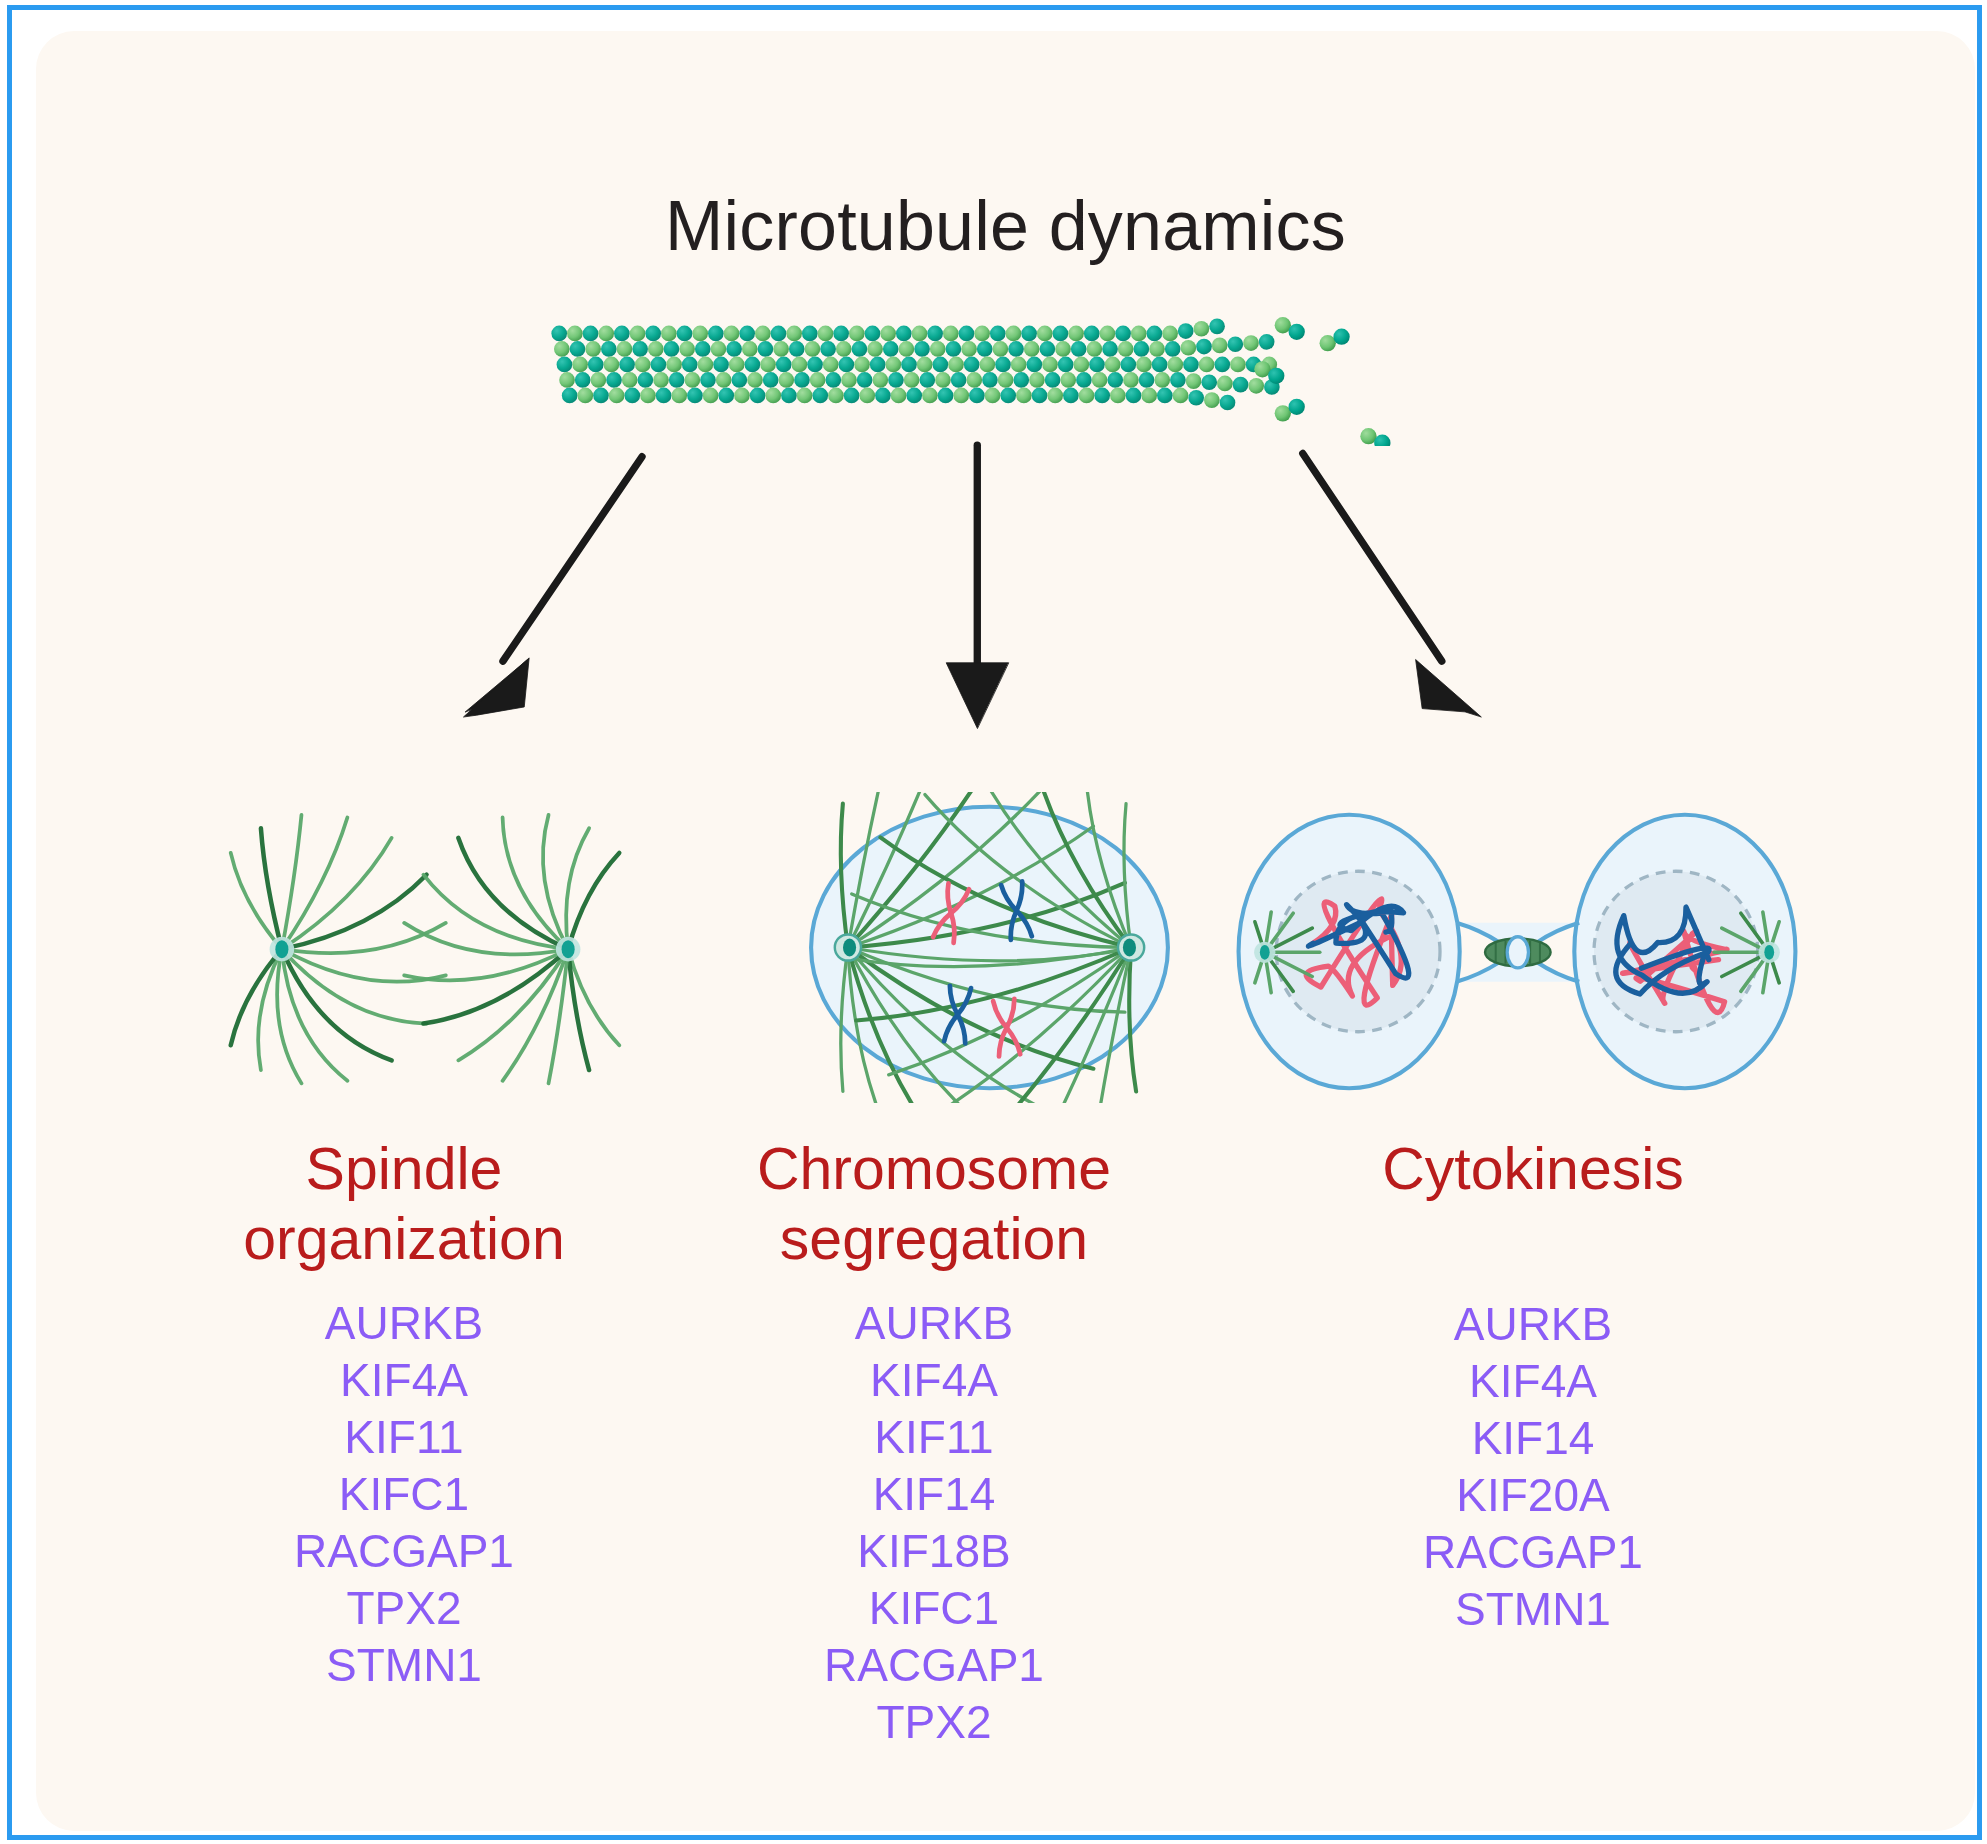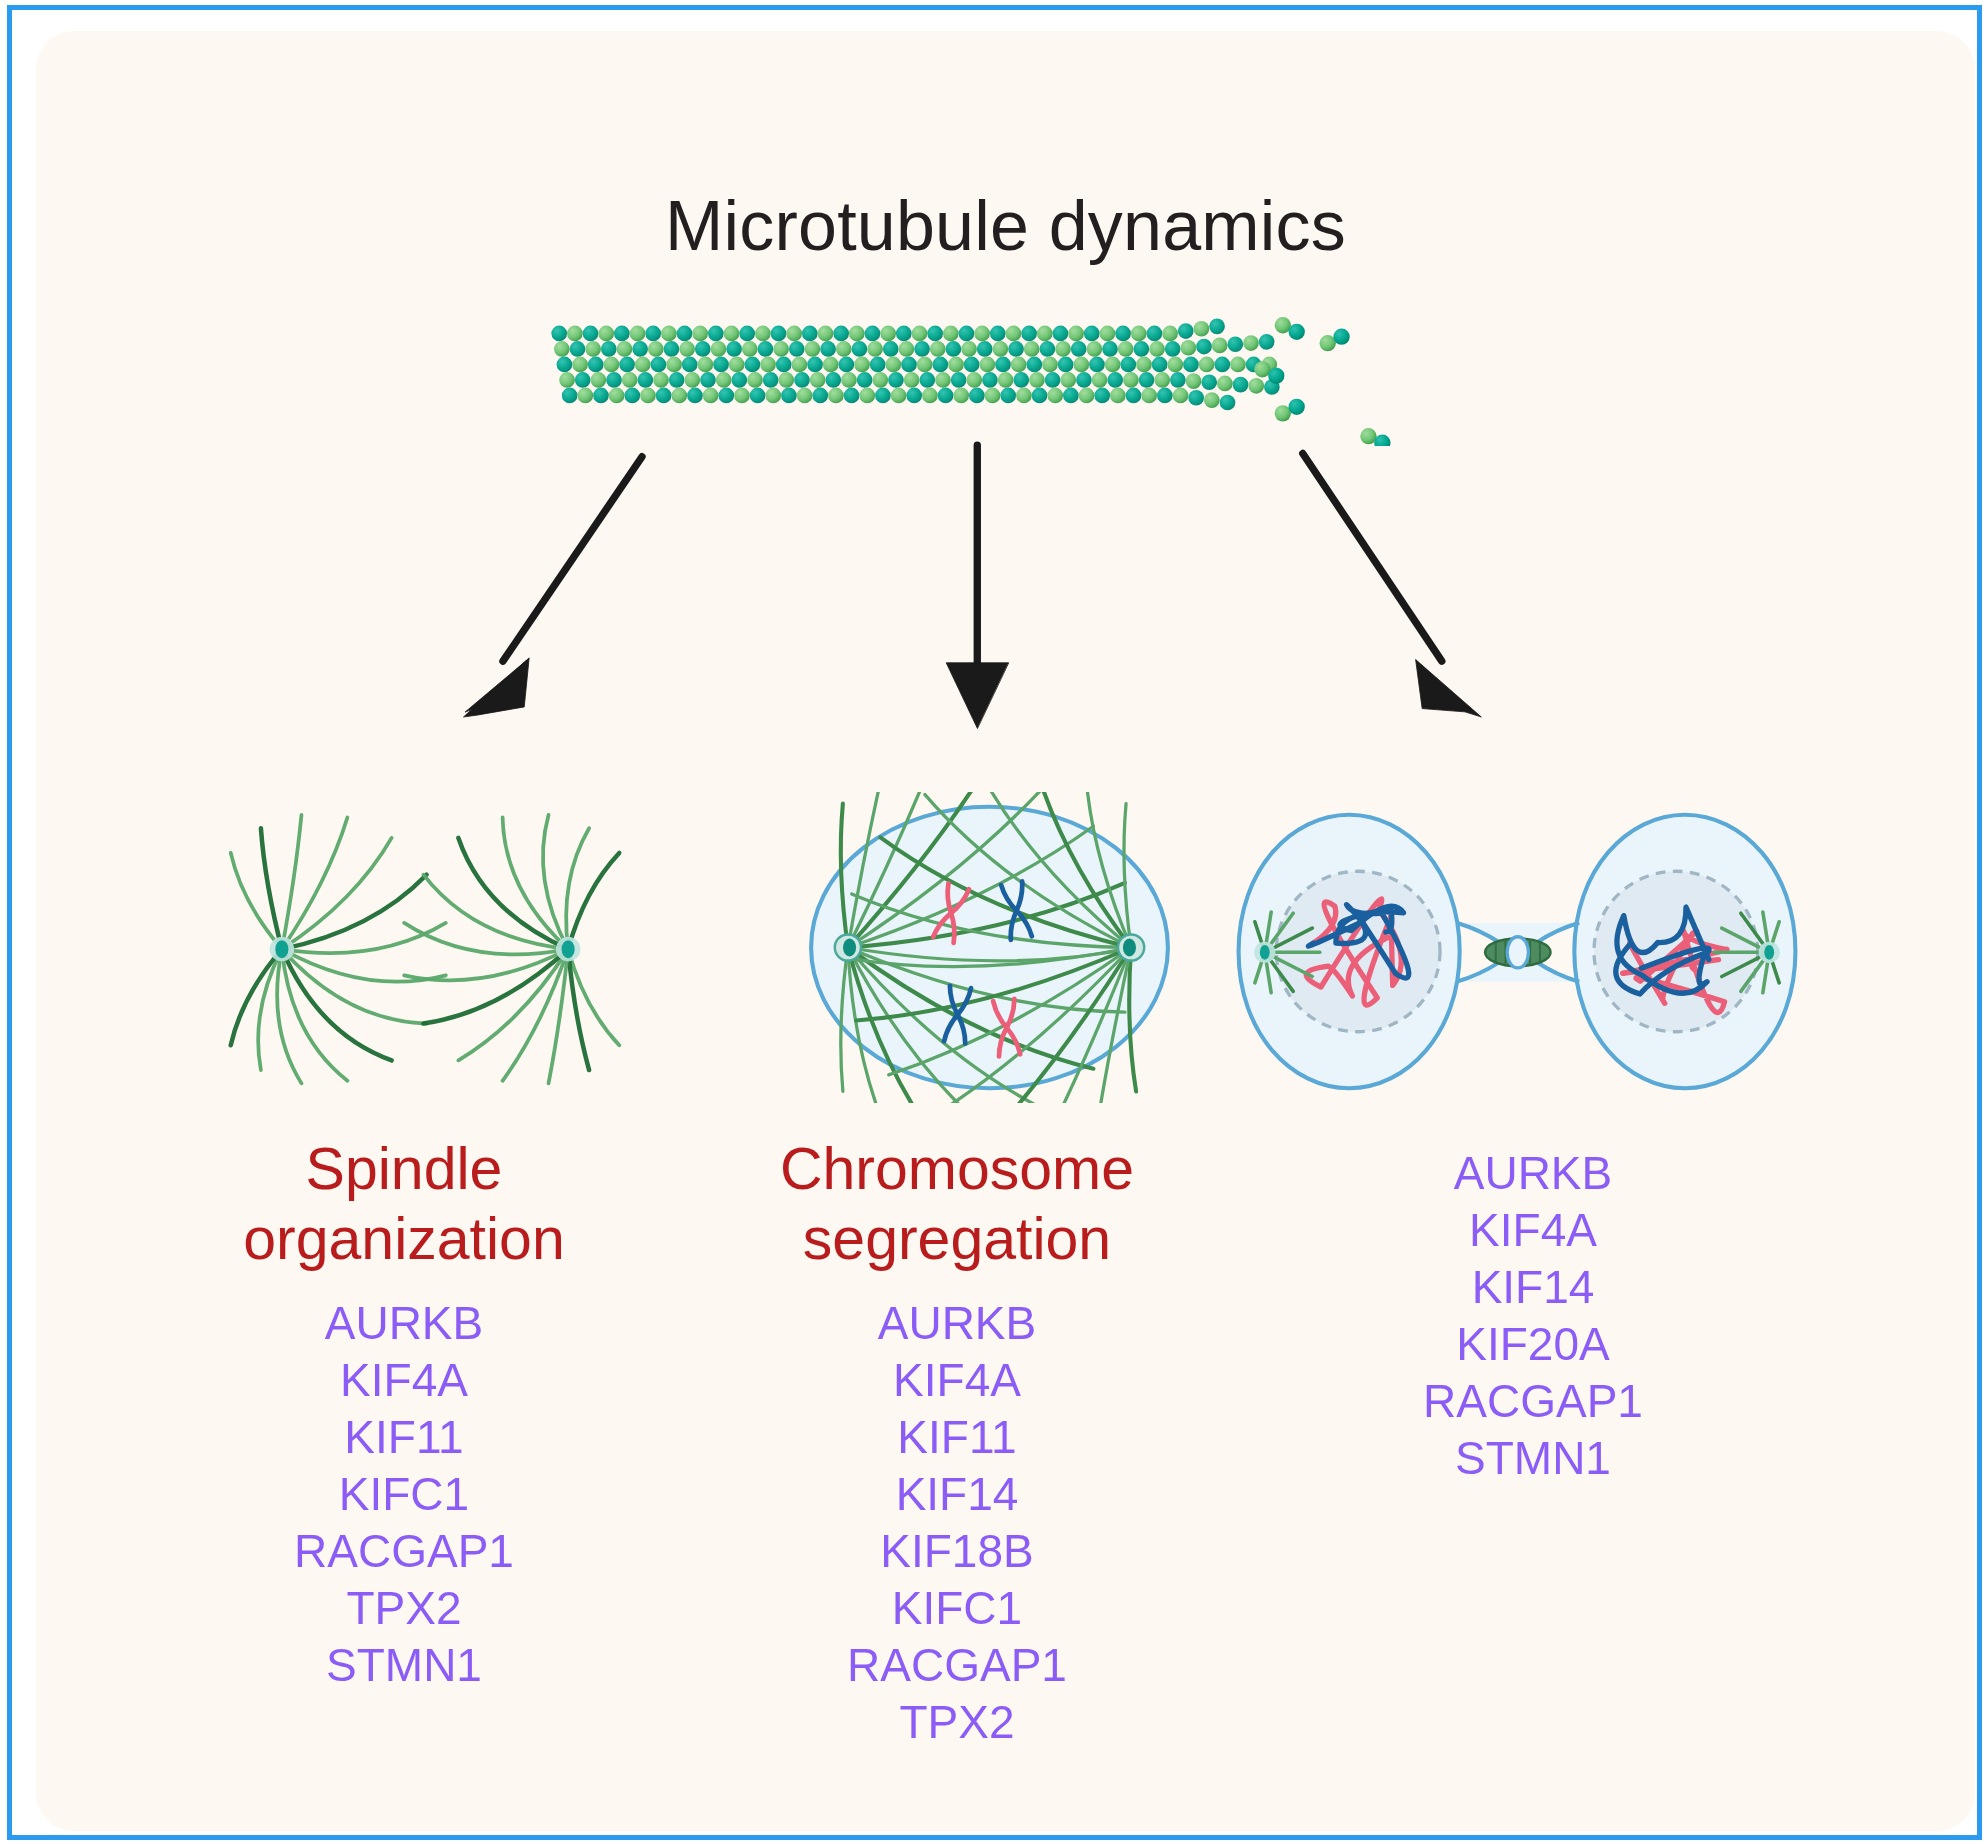--- a/index.html
+++ b/index.html
@@ -50,21 +50,21 @@
   #art-spindle{left:160px;top:769px;width:458px;height:295px;}
   #art-chrom{left:761px;top:761px;width:385px;height:311px;}
   #art-cyto{left:1178px;top:769px;width:606px;height:303px;}
 
   .col{
     position:absolute;
     top:1103px;
     text-align:center;
   }
   #col1{left:98px;width:540px;}
-  #col2{left:651px;width:540px;}
+  #col2{left:628px;width:540px;}
   #col3{left:1227px;width:540px;}
 
   .col-heading{
     font-size:59px;
     line-height:70px;
     color:#b91c1c;
     white-space:pre-line;
     margin-bottom:21px;
   }
   #col3 .col-heading{margin-bottom:92px;}
@@ -557,20 +557,21 @@
           <div class="gene">KIF11</div>
           <div class="gene">KIF14</div>
           <div class="gene">KIF18B</div>
           <div class="gene">KIFC1</div>
           <div class="gene">RACGAP1</div>
           <div class="gene">TPX2</div>
         </div>
       </div>
 
       <div class="col" id="col3">
+        <div class="col-heading">Cytokinesis</div>
         <div class="gene-list">
           <div class="gene">AURKB</div>
           <div class="gene">KIF4A</div>
           <div class="gene">KIF14</div>
           <div class="gene">KIF20A</div>
           <div class="gene">RACGAP1</div>
           <div class="gene">STMN1</div>
         </div>
       </div>
 

